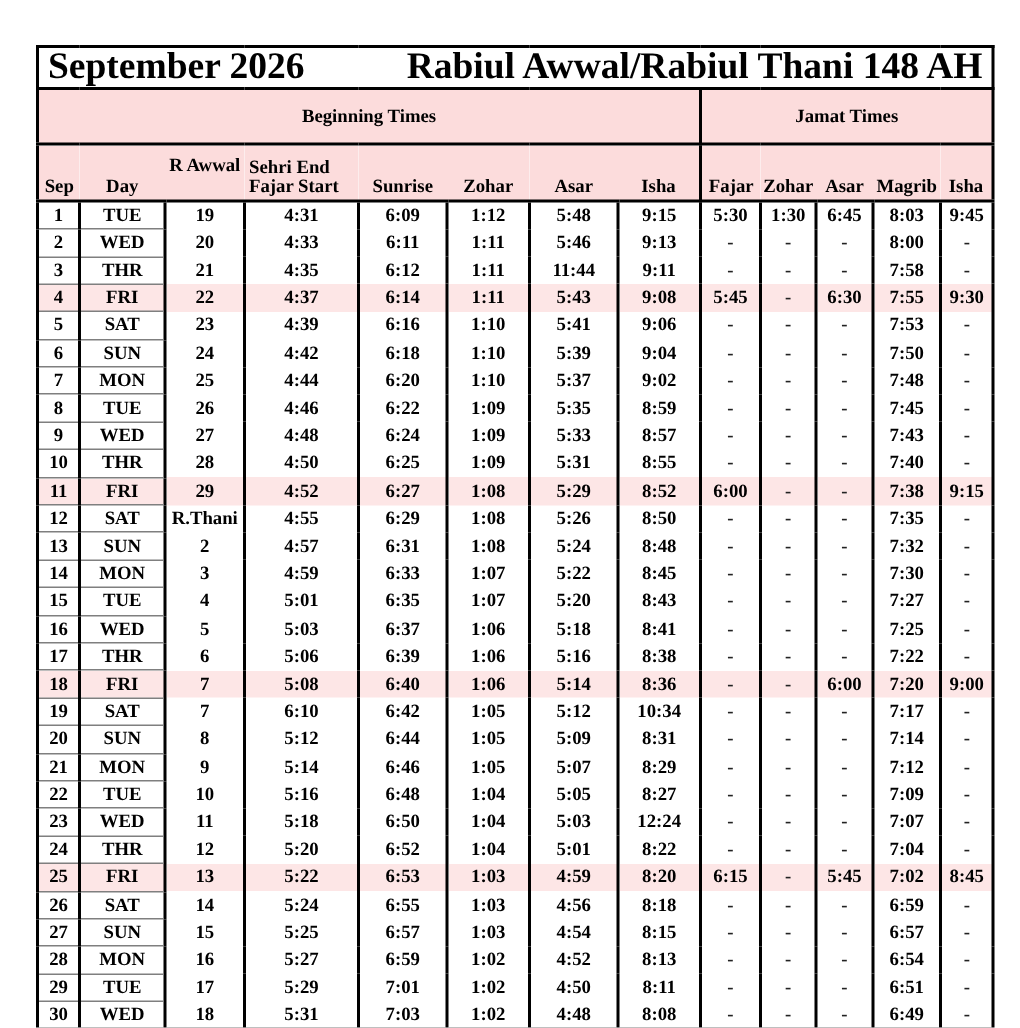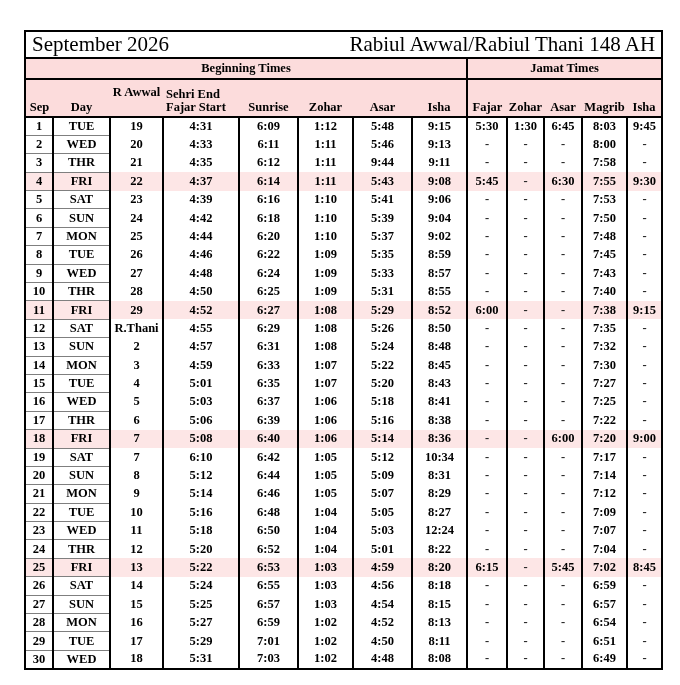--- a/index.html
+++ b/index.html
@@ -44,25 +44,25 @@
   tr.title-row { height: 27px; }
   td.title-cell {
     border: 2px solid var(--border-black);
     background: #ffffff;
   }
   .title-flex {
     display: flex;
     justify-content: space-between;
     align-items: center;
     padding: 0 6px 0 6px;
-    font-size: 21px;
-    font-weight: normal;
+    font-size: 25px;
+    font-weight: bold;
   }
   
-  tr.section-row { height: 21px; }
+  tr.section-row { height: 37px; }
   tr.section-row td {
     background: var(--header-pink);
     text-align: center;
     vertical-align: middle;
     border-top: 2px solid var(--border-black);
     border-bottom: 2px solid var(--border-black);
     font-size: 12.5px;
   }
   td.section-beginning { border-right: 2px solid var(--border-black); }
   td.section-jamat { border-left: 2px solid var(--border-black); margin-top: 28px; }
@@ -182,21 +182,21 @@
         <td>8:00</td>
         <td class="dash">-</td>
       </tr>
       <tr class="data-row">
         <td class="c-sep">3</td>
         <td class="c-day">THR</td>
         <td>21</td>
         <td>4:35</td>
         <td>6:12</td>
         <td>1:11</td>
-        <td>9:44</td>
+        <td>11:44</td>
         <td>9:11</td>
         <td class="dash">-</td>
         <td class="dash">-</td>
         <td class="dash">-</td>
         <td>7:58</td>
         <td class="dash">-</td>
       </tr>
       <tr class="data-row highlight">
         <td class="c-sep">4</td>
         <td class="c-day">FRI</td>

